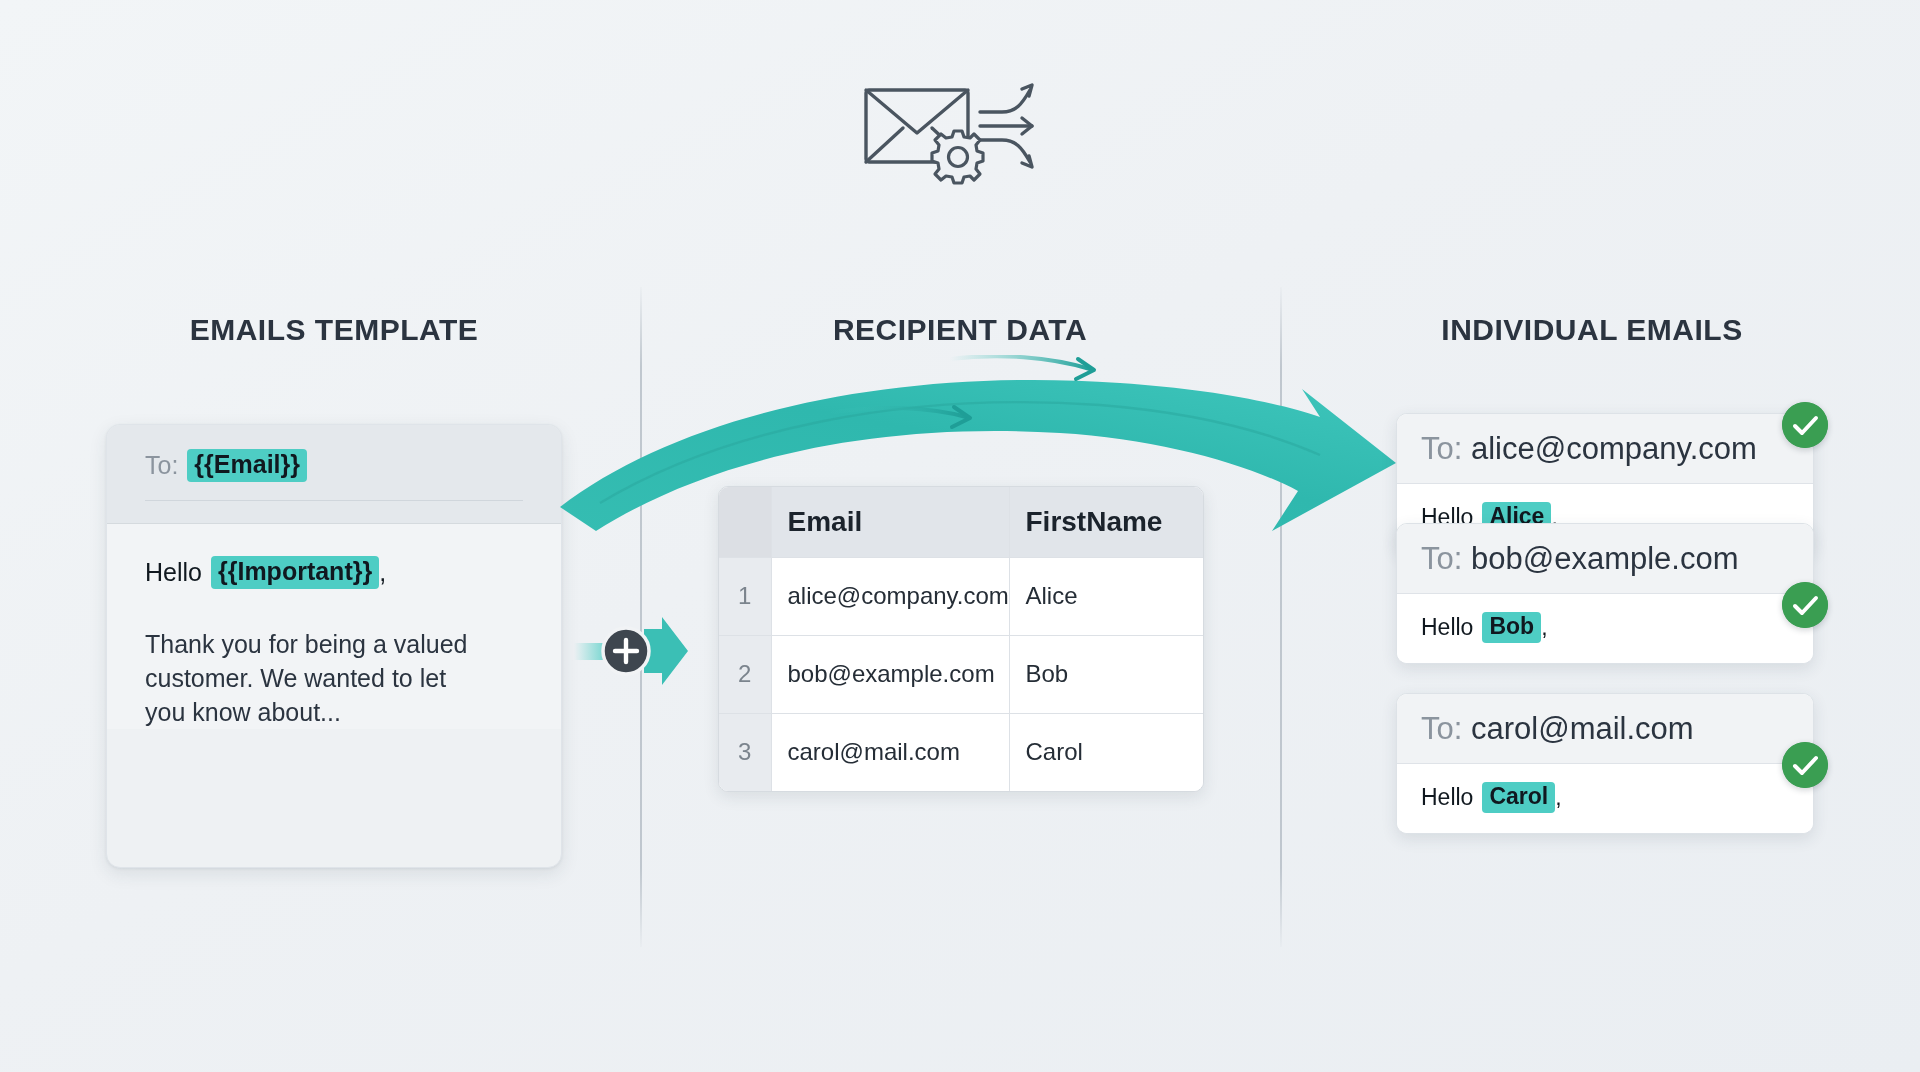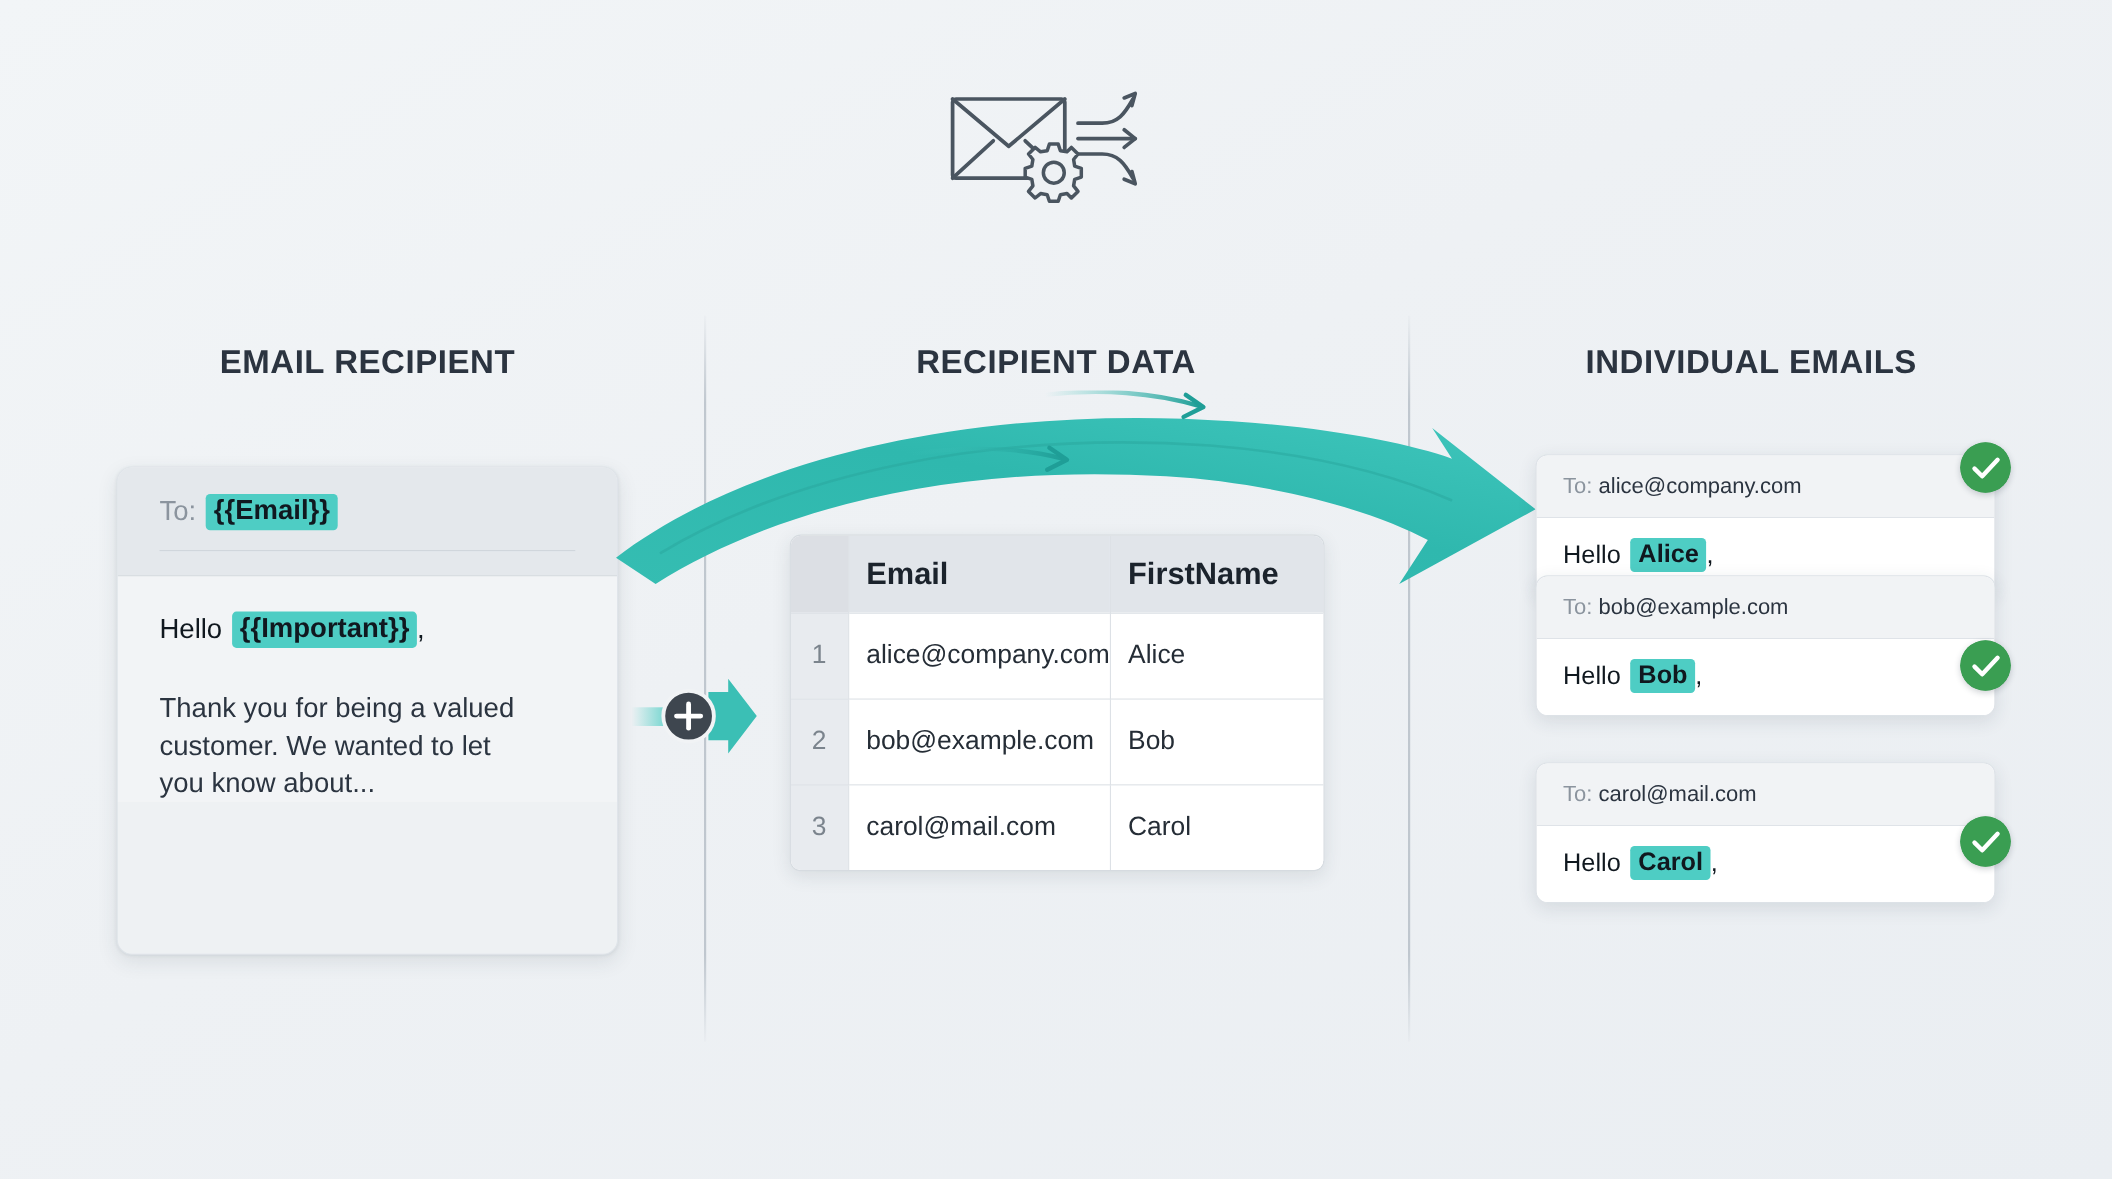--- a/index.html
+++ b/index.html
@@ -181,21 +181,21 @@
     border-radius: 11px;
     box-shadow: 0 5px 16px rgba(40,55,70,0.11);
     overflow: hidden;
   }
   #email-card-0 { top: 413px; }
   #email-card-1 { top: 523px; }
   #email-card-2 { top: 693px; }
   .email-to {
     background: #f1f3f5;
     border-bottom: 1px solid #dfe3e8;
-    font-size: 20px;
+    font-size: 31px;
     color: #2b3440;
     padding: 17px 24px 16px 24px;
     white-space: nowrap;
   }
   .email-to .to-label { color: #8b949e; }
   .email-body {
     background: #fff;
     font-size: 23px;
     color: #10181f;
     padding: 18px 24px 20px 24px;
@@ -254,21 +254,21 @@
   </g>
   <g>
     <path d="M90 70 l6 -1 2 -6 8 0 2 6 6 1 4 -4 6 6 -4 5 1 6 6 2 0 8 -6 2 -1 6 4 5 -6 6 -4 -4 -6 1 -2 6 -8 0 -2 -6 -6 -1 -5 4 -6 -6 4 -5 -1 -6 -6 -2 0 -8 6 -2 1 -6 -4 -5 6 -6 z" fill="#eef1f4" stroke="#4a5560" stroke-width="3.2" stroke-linejoin="round"></path>
     <circle cx="102" cy="89" r="9.5" fill="#eef1f4" stroke="#4a5560" stroke-width="3.2"></circle>
   </g>
 </svg>
 
 <div class="divider" id="divider-left"></div>
 <div class="divider" id="divider-right"></div>
 
-<div class="col-heading" id="heading-template">EMAIL RECIPIENT</div>
+<div class="col-heading" id="heading-template">EMAILS TEMPLATE</div>
 <div class="col-heading" id="heading-recipient">RECIPIENT DATA</div>
 <div class="col-heading" id="heading-emails">INDIVIDUAL EMAILS</div>
 
 <div id="template-card">
   <div id="template-head">
     <div class="tpl-line" id="template-to-row">
       <span class="tpl-label">To:</span>
       <span class="merge-tag">{{Email}}</span>
     </div>
   </div>

